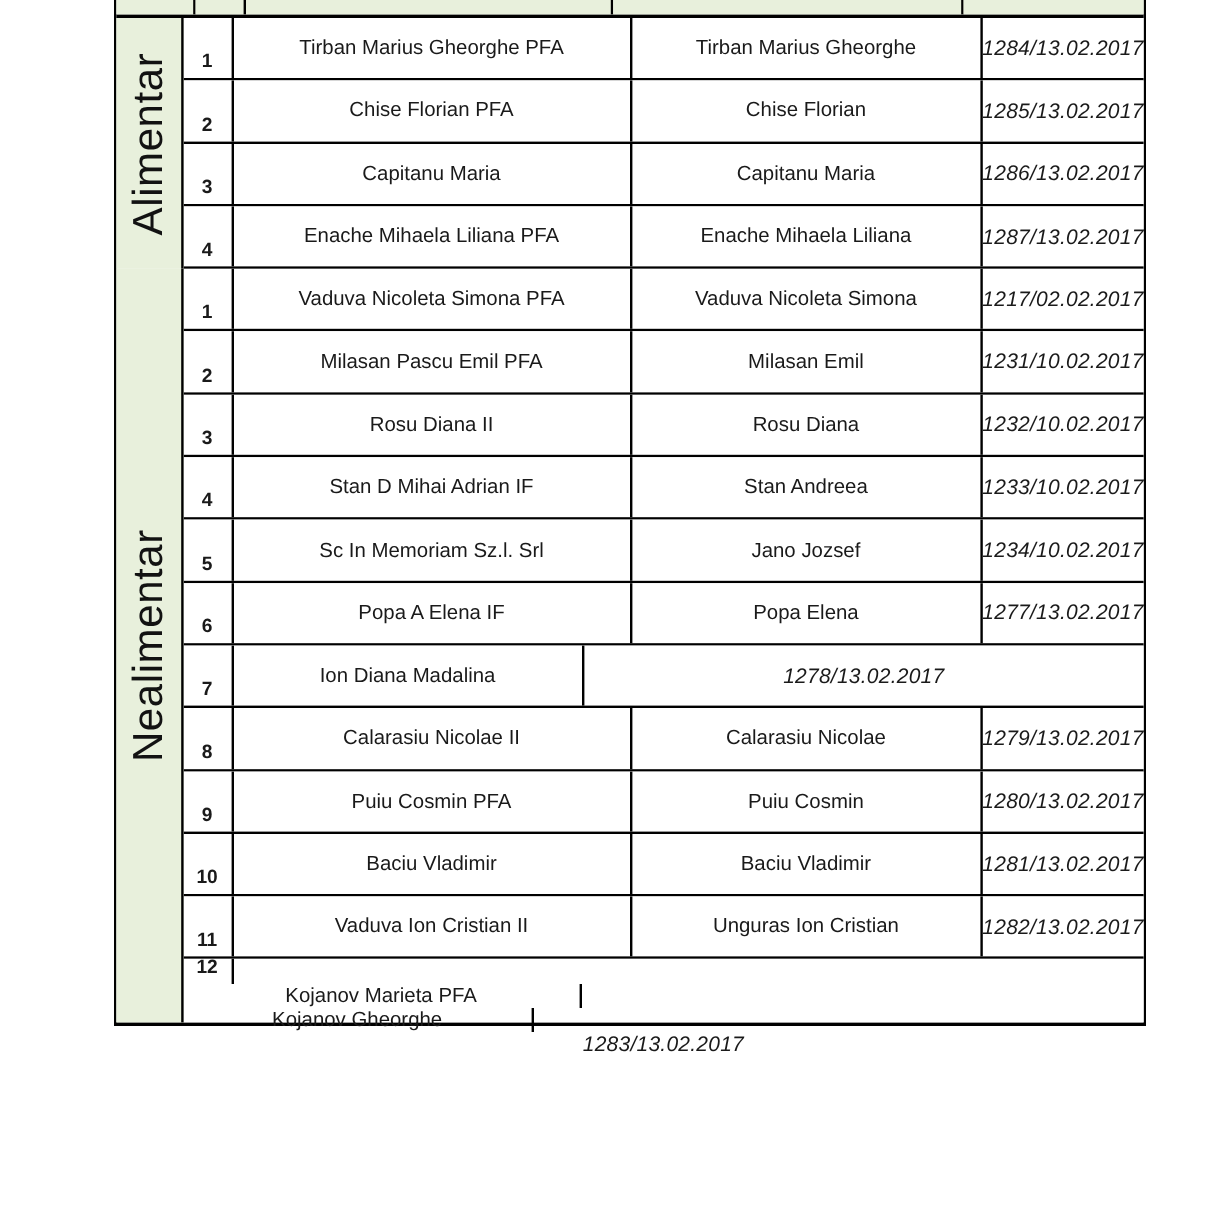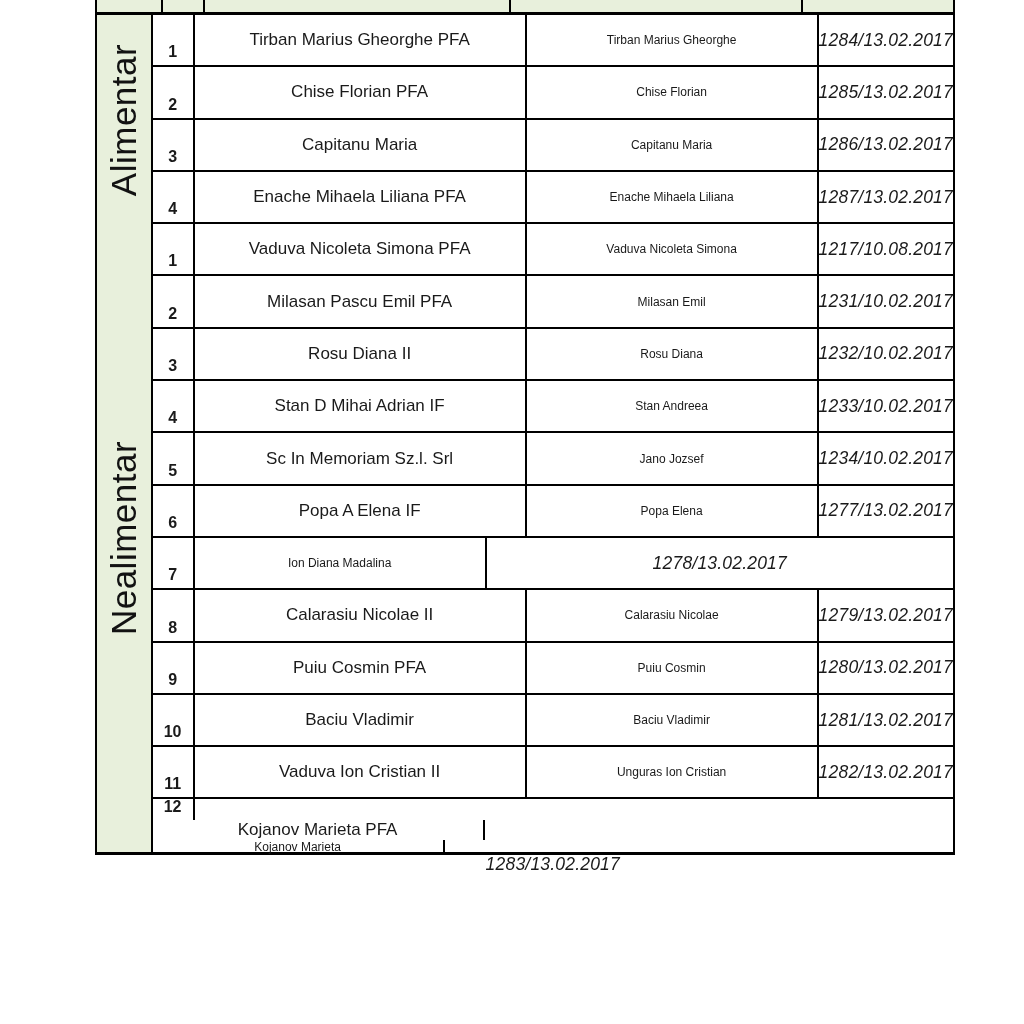--- a/index.html
+++ b/index.html
@@ -60,21 +60,21 @@
   .cell{
     display:flex;align-items:center;justify-content:center;
     box-sizing:border-box;border-right:2px solid var(--border);
     text-align:center;
   }
   .no-cell{
     width:42px;align-items:flex-end;padding-bottom:5px;
     font-weight:bold;font-size:16px;line-height:1;
   }
   .n1-cell{width:332px;font-size:17px;}
-  .n2-cell{width:292px;font-size:12px;}
+  .n2-cell{width:292px;font-size:17px;}
   .reg-cell{flex:1;border-right:none;font-size:17.5px;letter-spacing:0.2px;font-style:italic;}
 </style>
 </head>
 <body>
 
 <div class="tbl">
   <div class="header-row">
     <div class="hcell c-cat"></div>
     <div class="hcell c-no"></div>
     <div class="hcell c-n1"></div>
@@ -115,21 +115,21 @@
       </div>
       <div class="section">
         <div class="cat-cell">
           <span class="cat-label">Nealimentar</span>
         </div>
         <div class="rows">
           <div class="row">
             <div class="cell no-cell">1</div>
             <div class="cell n1-cell">Vaduva Nicoleta Simona PFA</div>
             <div class="cell n2-cell">Vaduva Nicoleta Simona</div>
-            <div class="cell reg-cell">1217/10.08.2017</div>
+            <div class="cell reg-cell">1217/02.02.2017</div>
           </div>
           <div class="row">
             <div class="cell no-cell">2</div>
             <div class="cell n1-cell">Milasan Pascu Emil PFA</div>
             <div class="cell n2-cell">Milasan Emil</div>
             <div class="cell reg-cell">1231/10.02.2017</div>
           </div>
           <div class="row">
             <div class="cell no-cell">3</div>
             <div class="cell n1-cell">Rosu Diana II</div>
@@ -179,19 +179,19 @@
           </div>
           <div class="row">
             <div class="cell no-cell">11</div>
             <div class="cell n1-cell">Vaduva Ion Cristian II</div>
             <div class="cell n2-cell">Unguras Ion Cristian</div>
             <div class="cell reg-cell">1282/13.02.2017</div>
           </div>
           <div class="row">
             <div class="cell no-cell">12</div>
             <div class="cell n1-cell">Kojanov Marieta PFA</div>
-            <div class="cell n2-cell">Kojanov Marieta</div>
+            <div class="cell n2-cell">Kojanov Gheorghe</div>
             <div class="cell reg-cell">1283/13.02.2017</div>
           </div>
         </div>
       </div>
     </div>
 </div>
 
 </body></html>

